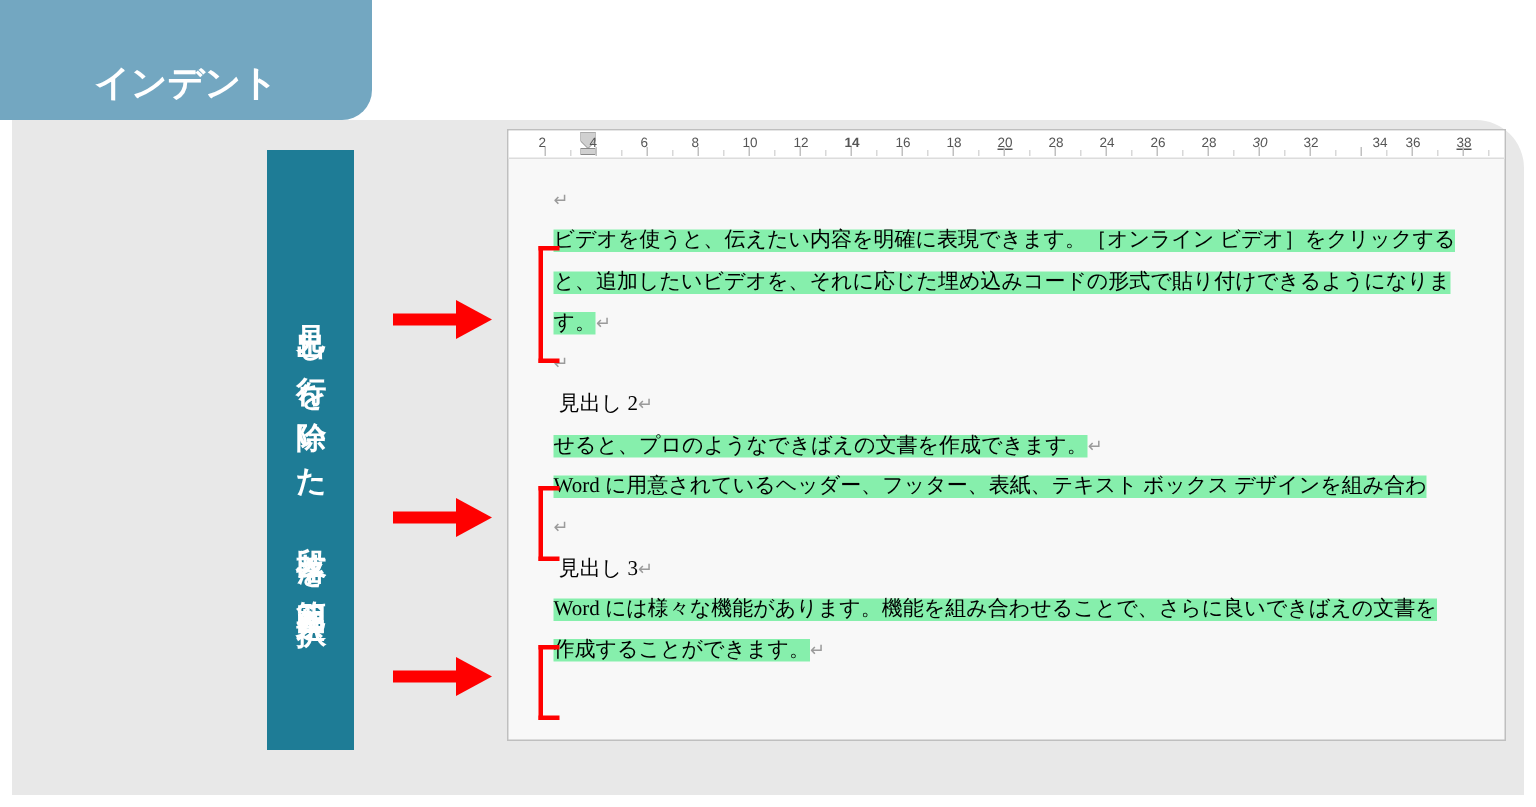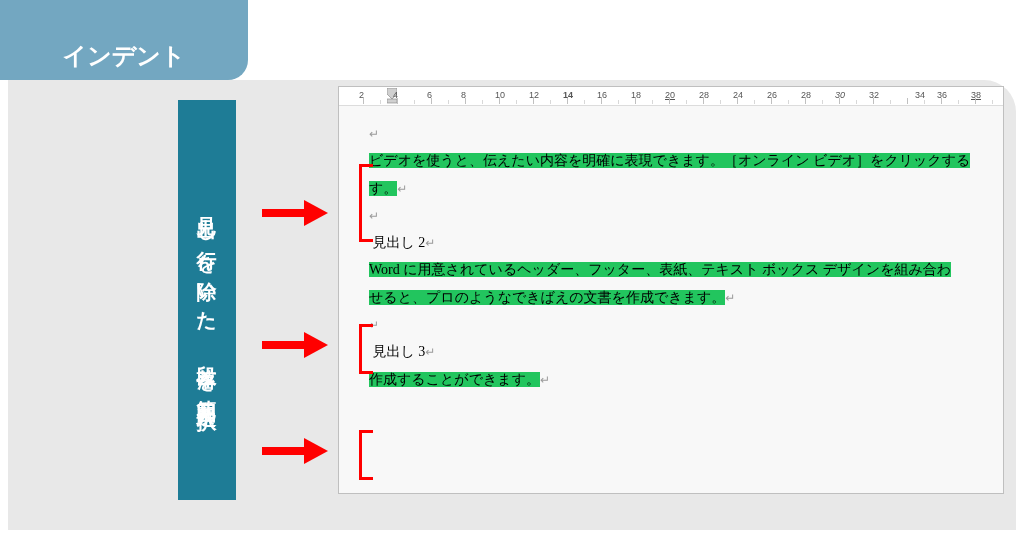--- a/index.html
+++ b/index.html
@@ -18,21 +18,21 @@
   .doc{position:absolute;left:330px;top:6px;width:666px;height:408px;background:#f8f8f8;border:1px solid #bfbfbf;box-sizing:border-box;overflow:hidden}
   .ruler{height:18px;background:#fff;border-bottom:1px solid #dcdcdc;position:relative;font-size:9px;color:#555}
   .ruler .label{position:absolute;top:3px}
   .ruler .tick{position:absolute;top:11px;width:1px;height:6px;background:#c0c0c0}
   .ruler .minor{position:absolute;top:13px;width:1px;height:4px;background:#d8d8d8}
   .marker{position:absolute;top:1px;left:48px;width:10px;height:16px;pointer-events:none}
   .marker svg{display:block}
   .page{padding:14px 8px 0 30px;font-family:"MS Mincho","Yu Mincho",serif;font-size:14px;color:#000;line-height:1.95}
   .page .line{white-space:pre}
   .ret{color:#9b9b9b;font-size:12px;font-family:sans-serif}
-  .sel{background:#22c55e}
+  .sel{background:#86efac}
   .bracket{position:absolute;width:14px;pointer-events:none}
   .bracket .top{position:absolute;left:0;top:0;width:14px;height:3px;background:#ff0000}
   .bracket .side{position:absolute;left:0;top:0;width:3px;background:#ff0000}
   .bracket .bot{position:absolute;left:0;width:14px;height:3px;background:#ff0000}
 </style>
 </head>
 <body>
 
 <div class="tab">
   <div>
@@ -127,27 +127,29 @@
         <div class="tick" style="left: 602px;"></div>
         <div class="minor" style="left: 619px;"></div>
         <span class="label" style="left: 632px; text-decoration: underline;">38</span>
         <div class="tick" style="left: 636px;"></div>
         <div class="minor" style="left: 653px;"></div>
       </div>
 
     <div class="page" id="page">
         <div class="line"><span class="ret">↵</span></div>
         <div class="line"><span class="sel">ビデオを使うと、伝えたい内容を明確に表現できます。［オンライン ビデオ］をクリックする</span></div>
+        <div class="line"><span class="sel">と、追加したいビデオを、それに応じた埋め込みコードの形式で貼り付けできるようになりま</span></div>
         <div class="line"><span class="sel">す。</span><span class="ret">↵</span></div>
         <div class="line"><span class="ret">↵</span></div>
         <div class="line"> 見出し 2<span class="ret">↵</span></div>
+        <div class="line"><span class="sel">せると、プロのようなできばえの文書を作成できます。</span><span class="ret">↵</span></div>
         <div class="line"><span class="sel">Word に用意されているヘッダー、フッター、表紙、テキスト ボックス デザインを組み合わ</span></div>
-        <div class="line"><span class="sel">せると、プロのようなできばえの文書を作成できます。</span><span class="ret">↵</span></div>
         <div class="line"><span class="ret">↵</span></div>
         <div class="line"> 見出し 3<span class="ret">↵</span></div>
+        <div class="line"><span class="sel">Word には様々な機能があります。機能を組み合わせることで、さらに良いできばえの文書を</span></div>
         <div class="line"><span class="sel">作成することができます。</span><span class="ret">↵</span></div>
       </div>
 
     <div class="bracket" style="left:20px;top:77px;height:78px">
       <div class="top"></div>
         <div class="side" style="height:78px"></div>
         <div class="bot" style="top:75px"></div>
     </div>
     <div class="bracket" style="left:20px;top:237px;height:50px">
       <div class="top"></div>

